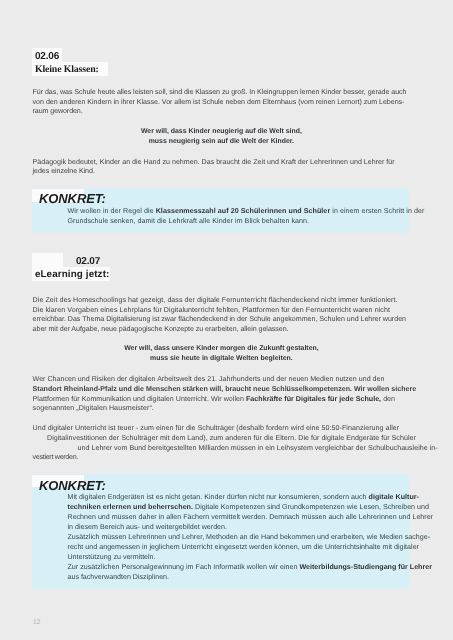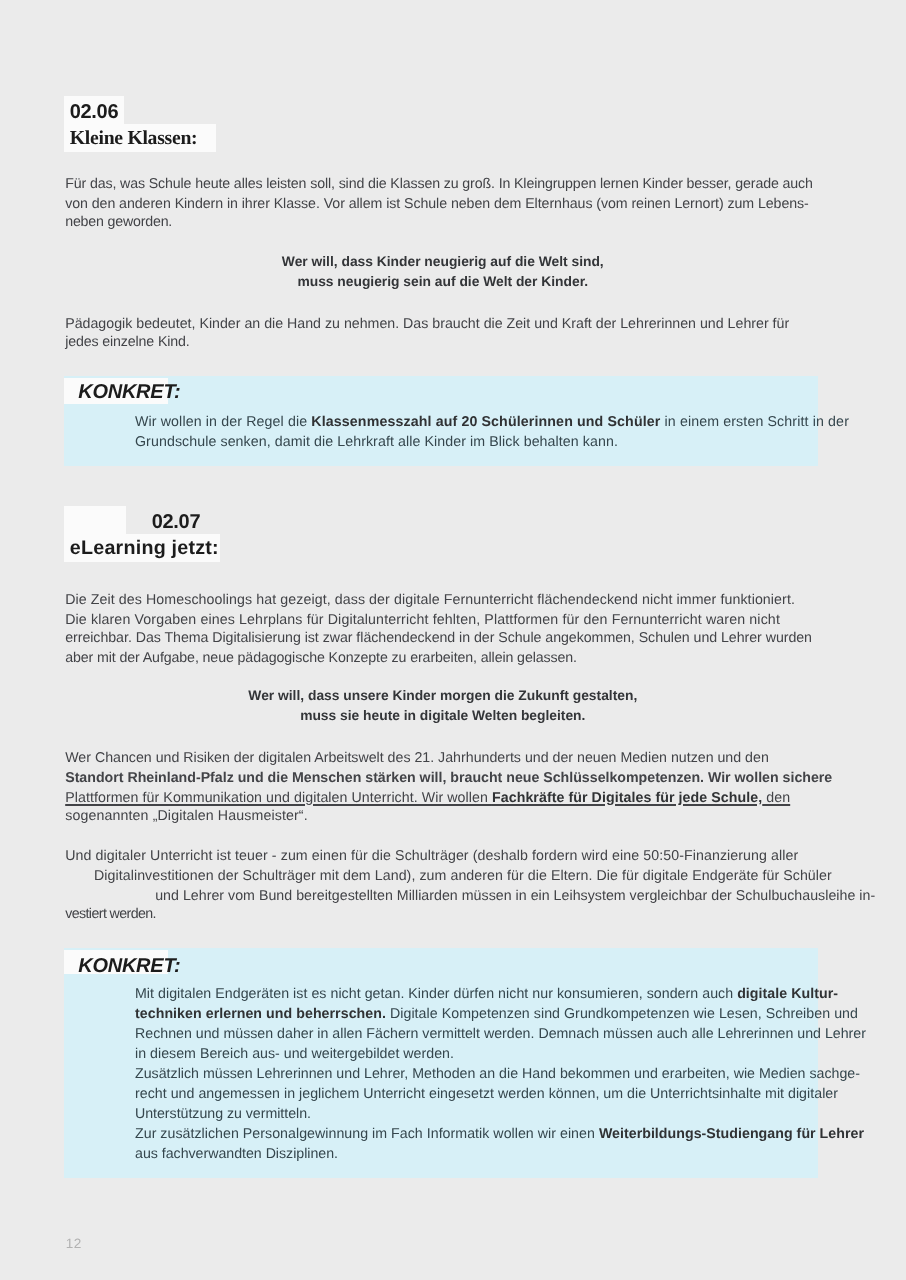--- a/index.html
+++ b/index.html
@@ -58,21 +58,21 @@
     letter-spacing: -0.06px;
   }
   .quote {
     font-weight: bold;
     font-size: 6.92px;
     color: #333538;
   }
   .klabel {
     font-weight: bold;
     font-style: italic;
-    font-size: 10px;
+    font-size: 13px;
     color: #1c1c1c;
     letter-spacing: 0.12px;
   }
   .kt { color: #35464d; padding-left: 28px; }
   .kt b { color: #17262c; font-weight: bold; }
   .ln b { color: #303234; font-weight: bold; }
 
   .pageno {
     position: absolute;
     font-size: 6.8px;
@@ -96,39 +96,39 @@
   <div class="hl" style="left:31.9px; top:188.5px; width:51.8px; height:13.1px;"></div>
 
   <div class="konkret-panel" style="left:31.8px; top:474.1px; width:376.9px; height:115.0px;"></div>
   <div class="hl" style="left:31.9px; top:474.5px; width:51.8px; height:12.6px;"></div>
 
   <div id="lines">
       <div class="ln num" style="left: 34.9px; top: 51.8px; letter-spacing: -0.165px;">02.06</div>
       <div class="ln ttl" style="left: 34.9px; top: 64.6px; letter-spacing: -0.1415px; font-family: Liberation Serif, serif;">Kleine Klassen:</div>
       <div class="ln " style="left: 32.6px; top: 89px; letter-spacing: -0.0622px;">Für das, was Schule heute alles leisten soll, sind die Klassen zu groß. In Kleingruppen lernen Kinder besser, gerade auch</div>
       <div class="ln " style="left: 32.6px; top: 98.7px; letter-spacing: -0.0312px;">von den anderen Kindern in ihrer Klasse. Vor allem ist Schule neben dem Elternhaus (vom reinen Lernort) zum Lebens-</div>
-      <div class="ln " style="left: 32.6px; top: 108.4px; letter-spacing: -0.0904px;">neben geworden.</div>
+      <div class="ln " style="left: 32.6px; top: 108.4px; letter-spacing: -0.0904px;">raum geworden.</div>
       <div class="ln quote" style="top: 129px; left: 33.1px; width: 376.6px; text-align: center;">Wer will, dass Kinder neugierig auf die Welt sind,</div>
       <div class="ln quote" style="top: 138.8px; left: 33.1px; width: 376.6px; text-align: center;">muss neugierig sein auf die Welt der Kinder.</div>
       <div class="ln " style="left: 32.6px; top: 158.5px; letter-spacing: 0.0034px;">Pädagogik bedeutet, Kinder an die Hand zu nehmen. Das braucht die Zeit und Kraft der Lehrerinnen und Lehrer für</div>
       <div class="ln " style="left: 32.6px; top: 168.2px; letter-spacing: -0.065px;">jedes einzelne Kind.</div>
       <div class="ln klabel" style="left: 39.1px; top: 192.4px; letter-spacing: -0.1223px;">KONKRET:</div>
       <div class="ln kt" style="left: 39.5px; top: 207.7px; letter-spacing: 0.0649px;"><span>Wir wollen in der Regel die </span><b>Klassenmesszahl auf 20 Schülerinnen und Schüler</b><span> in einem ersten Schritt in der</span></div>
       <div class="ln kt" style="left: 39.5px; top: 217.6px; letter-spacing: 0.0444px;"><span>Grundschule senken, damit die Lehrkraft alle Kinder im Blick behalten kann.</span></div>
       <div class="ln num" style="left: 34.9px; top: 256.5px; letter-spacing: -0.165px; padding-left: 41px;">02.07</div>
       <div class="ln ttl" style="left: 34.9px; top: 269.6px; letter-spacing: 0.1127px;">eLearning jetzt:</div>
       <div class="ln " style="left: 32.6px; top: 297px; letter-spacing: 0.0464px;">Die Zeit des Homeschoolings hat gezeigt, dass der digitale Fernunterricht flächendeckend nicht immer funktioniert.</div>
       <div class="ln " style="left: 32.6px; top: 306.7px; letter-spacing: 0.0676px;">Die klaren Vorgaben eines Lehrplans für Digitalunterricht fehlten, Plattformen für den Fernunterricht waren nicht</div>
       <div class="ln " style="left: 32.6px; top: 316.4px; letter-spacing: -0.02px;">erreichbar. Das Thema Digitalisierung ist zwar flächendeckend in der Schule angekommen, Schulen und Lehrer wurden</div>
       <div class="ln " style="left: 32.6px; top: 326.1px; letter-spacing: -0.0501px;">aber mit der Aufgabe, neue pädagogische Konzepte zu erarbeiten, allein gelassen.</div>
       <div class="ln quote" style="top: 346.3px; left: 33.1px; width: 376.6px; text-align: center;">Wer will, dass unsere Kinder morgen die Zukunft gestalten,</div>
       <div class="ln quote" style="top: 356.1px; left: 33.1px; width: 376.6px; text-align: center;">muss sie heute in digitale Welten begleiten.</div>
       <div class="ln " style="left: 32.6px; top: 376.1px; letter-spacing: 0.0015px;"><span>Wer Chancen und Risiken der digitalen Arbeitswelt des 21. Jahrhunderts und der neuen Medien nutzen und den</span></div>
       <div class="ln " style="left: 32.6px; top: 385.8px; letter-spacing: -0.0031px; font-weight: bold;"><span>Standort Rheinland-Pfalz und die Menschen stärken will, braucht neue Schlüsselkompetenzen. Wir wollen sichere</span></div>
-      <div class="ln " style="left: 32.6px; top: 395.5px; letter-spacing: 0.0367px; text-decoration: underline;"><span>Plattformen für Kommunikation und digitalen Unterricht. Wir wollen </span><b>Fachkräfte für Digitales für jede Schule,</b><span> den</span></div>
+      <div class="ln " style="left: 32.6px; top: 395.5px; letter-spacing: 0.0367px;"><span>Plattformen für Kommunikation und digitalen Unterricht. Wir wollen </span><b>Fachkräfte für Digitales für jede Schule,</b><span> den</span></div>
       <div class="ln " style="left: 32.6px; top: 405.2px; letter-spacing: 0.0613px;"><span>sogenannten „Digitalen Hausmeister“.</span></div>
       <div class="ln " style="left: 32.6px; top: 425.3px; letter-spacing: 0.0459px;">Und digitaler Unterricht ist teuer - zum einen für die Schulträger (deshalb fordern wird eine 50:50-Finanzierung aller</div>
       <div class="ln " style="left: 47px; top: 435px; letter-spacing: 0.0353px;">Digitalinvestitionen der Schulträger mit dem Land), zum anderen für die Eltern. Die für digitale Endgeräte für Schüler</div>
       <div class="ln " style="left: 32.6px; top: 444.7px; letter-spacing: 0.0141px; padding-left: 45px;">und Lehrer vom Bund bereitgestellten Milliarden müssen in ein Leihsystem vergleichbar der Schulbuchausleihe in-</div>
       <div class="ln " style="left: 32.6px; top: 454.4px; letter-spacing: -0.2924px;">vestiert werden.</div>
       <div class="ln klabel" style="left: 39.1px; top: 479px; letter-spacing: -0.1223px;">KONKRET:</div>
       <div class="ln kt" style="left: 39.5px; top: 494px; letter-spacing: 0.0228px;"><span>Mit digitalen Endgeräten ist es nicht getan. Kinder dürfen nicht nur konsumieren, sondern auch </span><b>digitale Kultur-</b></div>
       <div class="ln kt" style="left: 39.5px; top: 503.9px; letter-spacing: 0.0259px;"><b>techniken erlernen und beherrschen.</b><span> Digitale Kompetenzen sind Grundkompetenzen wie Lesen, Schreiben und</span></div>
       <div class="ln kt" style="left: 39.5px; top: 513.9px; letter-spacing: 0.0032px;"><span>Rechnen und müssen daher in allen Fächern vermittelt werden. Demnach müssen auch alle Lehrerinnen und Lehrer</span></div>
       <div class="ln kt" style="left: 39.5px; top: 523.9px; letter-spacing: 0.0118px;"><span>in diesem Bereich aus- und weitergebildet werden.</span></div>

